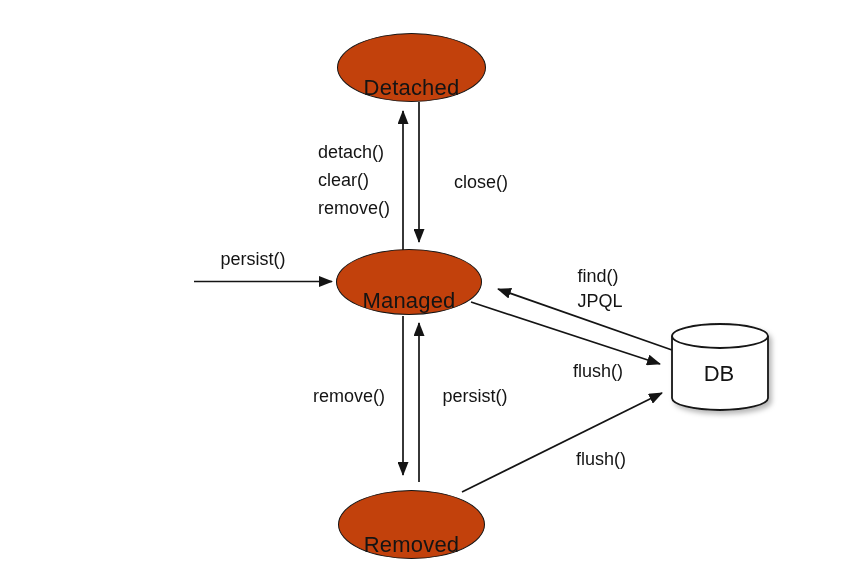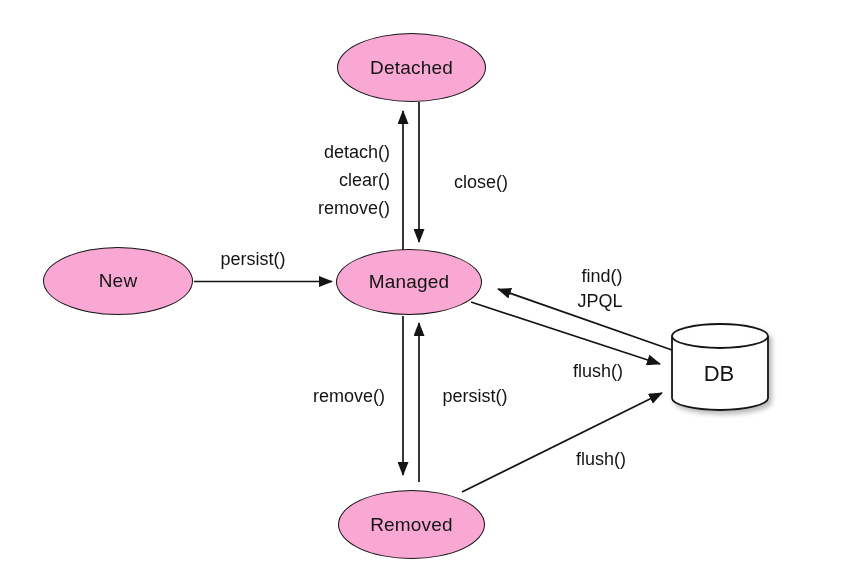--- a/index.html
+++ b/index.html
@@ -18,34 +18,34 @@
   }
   .layer {
     position: absolute;
     left: 0;
     top: 0;
   }
   .node {
     position: absolute;
     border: 1.6px solid #141414;
     border-radius: 50%;
-    background: #f9a8d4;
+    background: #c2410c;
     display: flex;
-    align-items: center;
+    align-items: flex-end;
     justify-content: center;
-    font-size: 19px;
+    font-size: 22px;
     letter-spacing: 0.2px;
     box-sizing: border-box;
   }
   .edge-label {
     position: absolute;
     transform: translate(-50%, -50%);
     font-size: 18px;
     white-space: nowrap;
-    text-align: right;
+    text-align: left;
     line-height: 28px;
   }
   .edge-label.two-line {
     line-height: 25px;
   }
   .db-label {
     position: absolute;
     transform: translate(-50%, -50%);
     font-size: 22px;
   }
@@ -84,23 +84,20 @@
     <g filter="url(#softshadow)">
       <path d="M672,336 L672,398 A48,12 0 0 0 768,398 L768,336" fill="#ffffff" stroke="#141414" stroke-width="1.8"></path>
       <ellipse cx="720" cy="336" rx="48" ry="12" fill="#ffffff" stroke="#141414" stroke-width="1.8"></ellipse>
     </g>
   </svg>
 
   <div class="node" style="left:337px; top:33px; width:149px; height:69px;">
     <span>Detached</span>
   </div>
 
-  <div class="node" style="left:43px; top:247px; width:150px; height:68px;">
-    <span>New</span>
-  </div>
 
   <div class="node" style="left:336px; top:249px; width:146px; height:66px;">
     <span>Managed</span>
   </div>
 
   <div class="node" style="left:338px; top:490px; width:147px; height:69px;">
     <span>Removed</span>
   </div>
 
   <div class="db-label" style="left:719px; top:374px;">DB</div>

